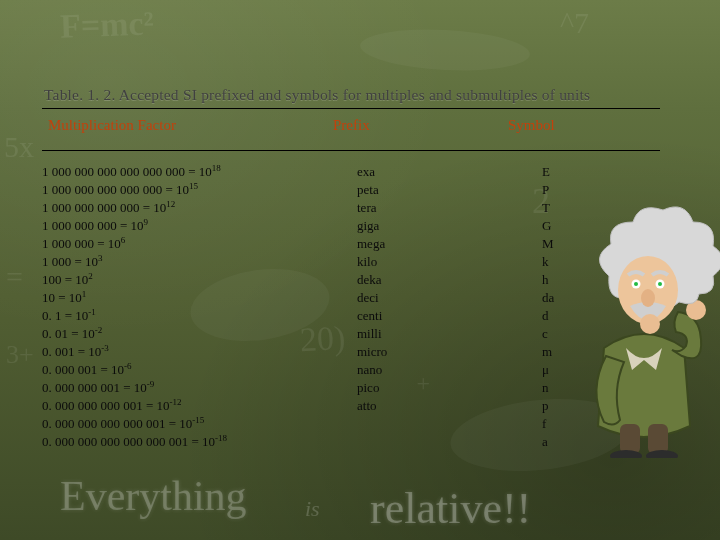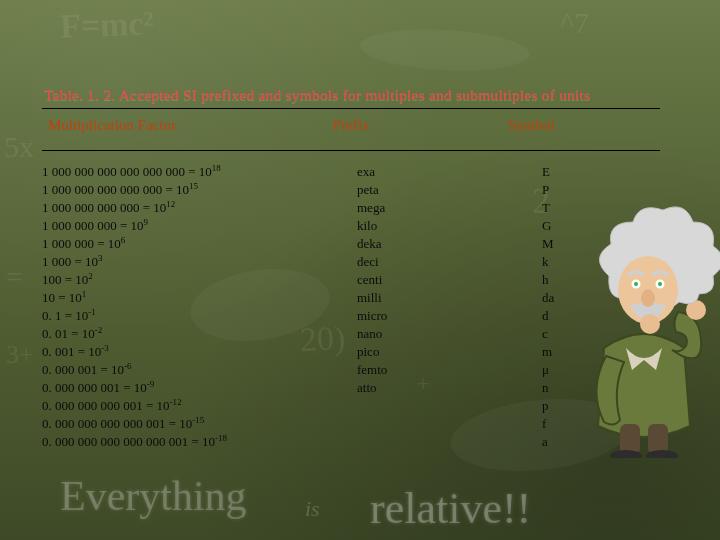--- a/index.html
+++ b/index.html
@@ -24,21 +24,21 @@
   .chalk.erase{position:absolute;border-radius:50%;background:rgba(255,255,255,.04)}
   .er1{top:270px;left:190px;width:140px;height:70px;transform:rotate(-8deg)}
   .er2{top:400px;left:450px;width:180px;height:70px;transform:rotate(-6deg)}
   .er3{top:30px;left:360px;width:170px;height:40px;transform:rotate(3deg)}
   .chalk.everything{left:60px;bottom:20px;font-size:42px;color:rgba(255,255,255,.22);font-family:'Segoe Script','Comic Sans MS',cursive;text-shadow:0 0 4px rgba(255,255,255,.15)}
   .chalk.is{left:305px;bottom:18px;font-size:22px;color:rgba(255,255,255,.18);font-style:italic}
   .chalk.relative{left:370px;bottom:6px;font-size:44px;color:rgba(255,255,255,.26);font-family:'Segoe Script','Comic Sans MS',cursive;text-shadow:0 0 4px rgba(255,255,255,.18)}
 
   
   .wrap{position:absolute;top:86px;left:42px;right:60px}
-  .title{color:#ef4444;font-size:15.5px;letter-spacing:.2px;border-bottom:1px solid #000;padding:0 2px 4px;text-shadow:0 1px 0 rgba(255,255,255,.18)}
+  .title{color:#404040;font-size:15.5px;letter-spacing:.2px;border-bottom:1px solid #000;padding:0 2px 4px;text-shadow:0 1px 0 rgba(255,255,255,.18)}
   .head{display:flex;border-bottom:1px solid #000;padding:8px 6px 16px;color:#c2410c;font-size:15px}
   .head .c1{width:285px}
   .head .c2{width:175px}
   .head .c3{flex:1}
   .rows{display:flex;font-size:13px;color:#0b0b0b;padding-top:12px;line-height:18px}
   .rows .c1{width:285px;text-align:left;white-space:pre}
   .rows .c2{width:175px;padding-left:30px}
   .rows .c3{flex:1;padding-left:10px}
   sup{font-size:9px;vertical-align:super;line-height:0}
 
@@ -69,30 +69,31 @@
   <div class="head">
     <div class="c1">Multiplication Factor</div>
     <div class="c2">Prefix</div>
     <div class="c3">Symbol</div>
   </div>
   <div class="rows">
     <div class="c1" id="col-factor"><div>1 000 000 000 000 000 000 = 10<sup>18</sup></div><div>1 000 000 000 000 000 = 10<sup>15</sup></div><div>1 000 000 000 000 = 10<sup>12</sup></div><div>1 000 000 000 = 10<sup>9</sup></div><div>1 000 000 = 10<sup>6</sup></div><div>1 000 = 10<sup>3</sup></div><div>100 = 10<sup>2</sup></div><div>10 = 10<sup>1</sup></div><div>0. 1 = 10<sup>-1</sup></div><div>0. 01 = 10<sup>-2</sup></div><div>0. 001 = 10<sup>-3</sup></div><div>0. 000 001 = 10<sup>-6</sup></div><div>0. 000 000 001 = 10<sup>-9</sup></div><div>0. 000 000 000 001 = 10<sup>-12</sup></div><div>0. 000 000 000 000 001 = 10<sup>-15</sup></div><div>0. 000 000 000 000 000 001 = 10<sup>-18</sup></div></div>
     <div class="c2" id="col-prefix">
         <div>exa</div>
         <div>peta</div>
+        <div>tera</div>
+        <div>giga</div>
         <div>mega</div>
         <div>kilo</div>
         <div>deka</div>
         <div>deci</div>
         <div>centi</div>
         <div>milli</div>
         <div>micro</div>
         <div>nano</div>
         <div>pico</div>
-        <div>femto</div>
         <div>atto</div>
       </div>
     <div class="c3" id="col-symbol">
         <div>E</div>
         <div>P</div>
         <div>T</div>
         <div>G</div>
         <div>M</div>
         <div>k</div>
         <div>h</div>

